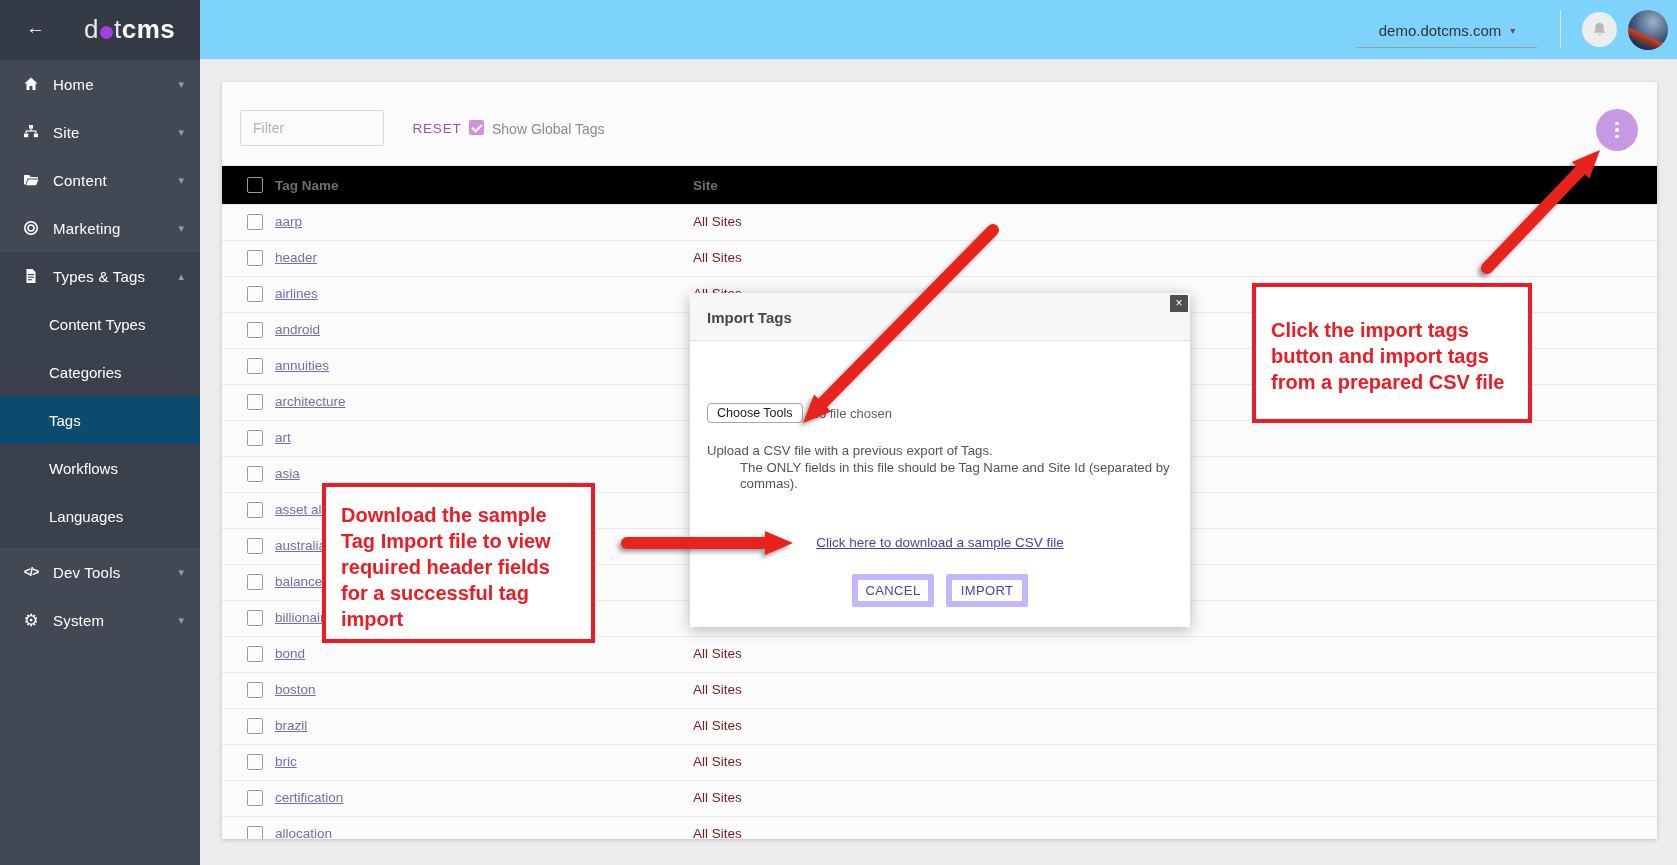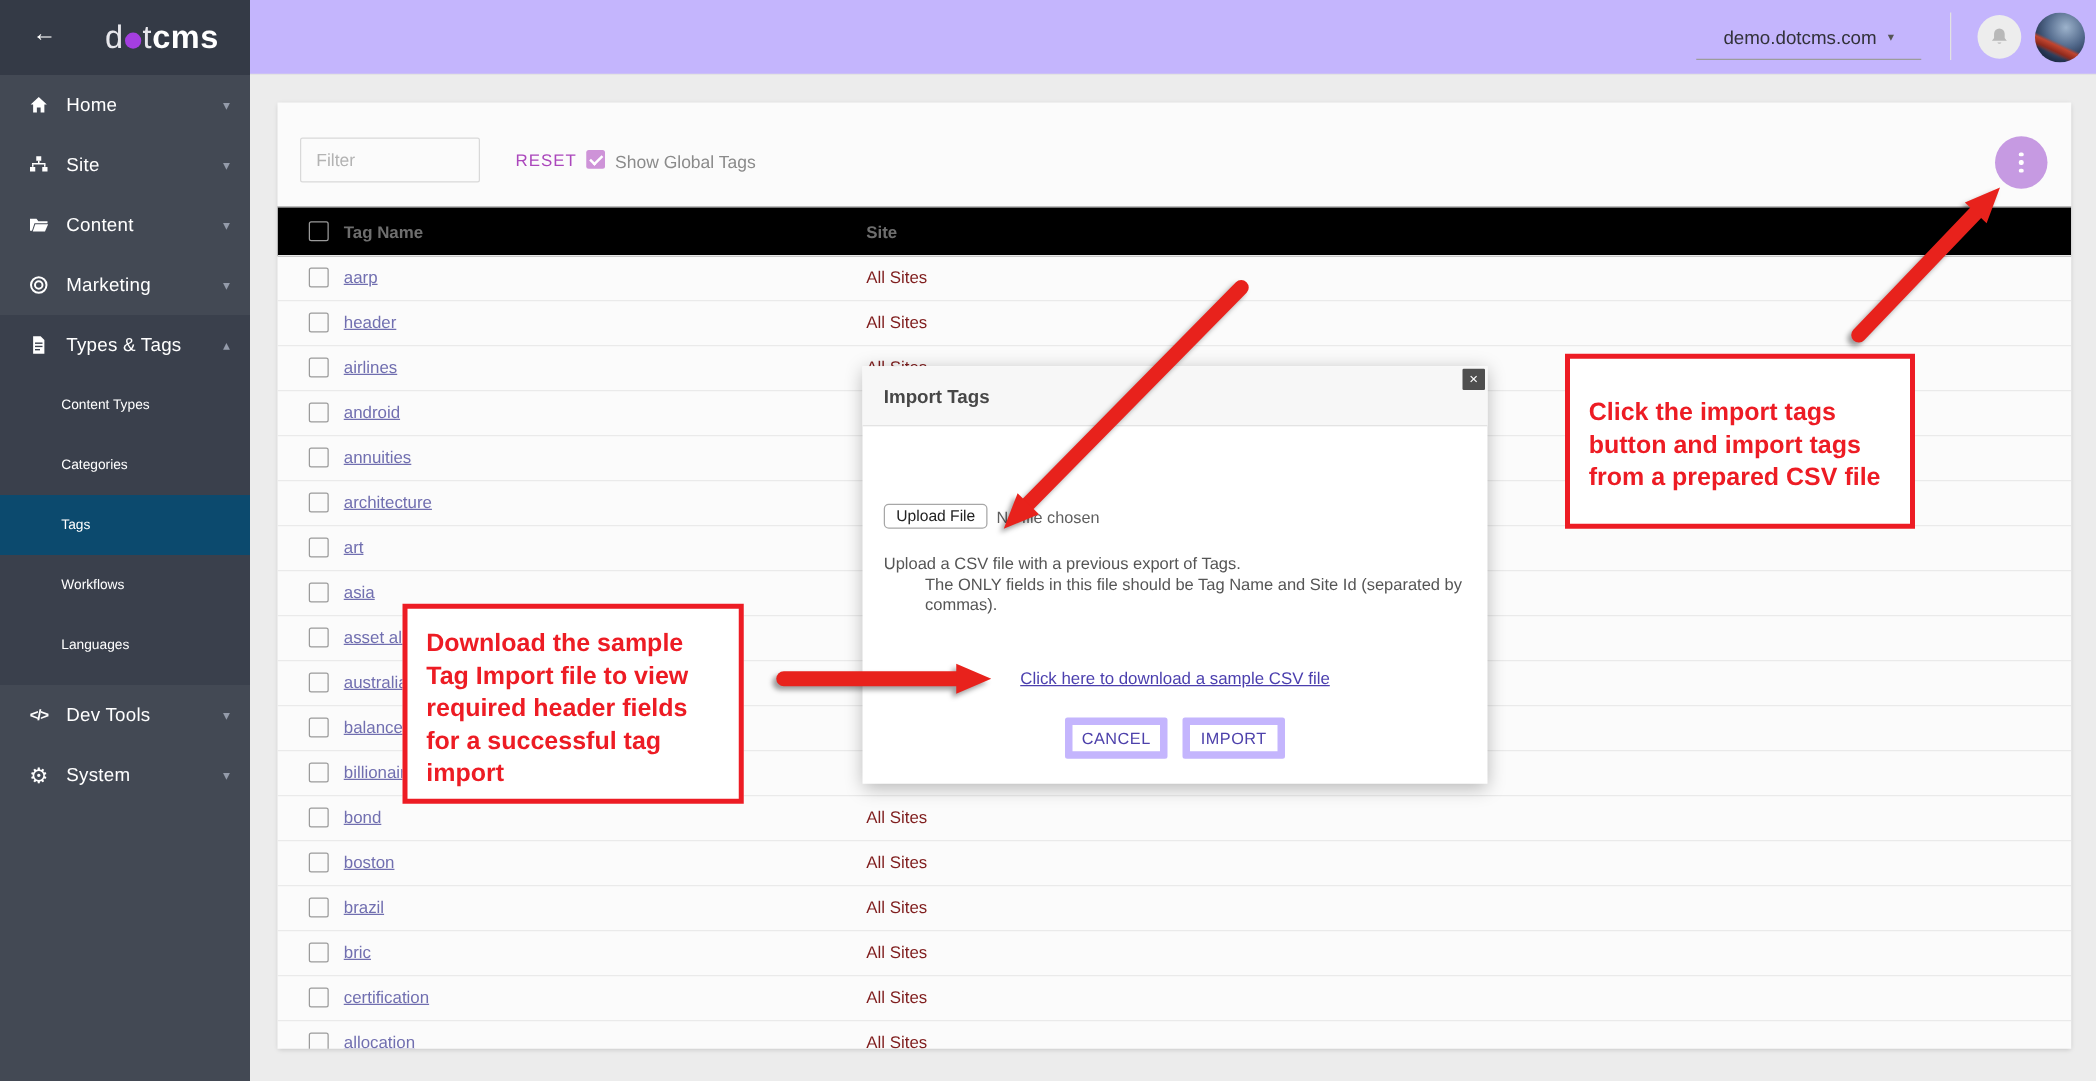--- a/index.html
+++ b/index.html
@@ -11,27 +11,27 @@
   .side-head { position:relative; height:60px; background:#343a46; }
   .back-arrow { position:absolute; left:26px; top:17px; color:#fff; font-size:19px; cursor:pointer; }
   .logo { position:absolute; left:84px; top:14px; font-size:26px; color:#e7e7ec; letter-spacing:.5px; display:flex; align-items:center; }
   .logo .dot { width:13px; height:13px; border-radius:50%; background:#a43ee0; margin:6px 1px 0 1px; display:inline-block; }
   .logo b { color:#fff; font-weight:bold; }
   .nav-item { height:48px; display:flex; align-items:center; padding:0 16px 0 22px; color:#fff; font-size:15px; cursor:pointer; }
   .nav-item .ic { width:18px; display:flex; justify-content:center; }
   .nav-item .lbl { margin-left:13px; font-weight:500; letter-spacing:.2px; }
   .chev { margin-left:auto; color:#949baa; font-size:11px; }
   .group { background:#3a404c; padding-bottom:8px; }
-  .child { height:48px; display:flex; align-items:center; padding-left:49px; color:#fff; font-size:11px; cursor:pointer; }
+  .child { height:48px; display:flex; align-items:center; padding-left:49px; color:#fff; font-size:15px; cursor:pointer; }
   .child.active { background:#0c4a6e; }
   .dev-glyph { font-size:12px; font-weight:bold; color:#fff; letter-spacing:-1px; }
   .gear-glyph { font-size:17px; color:#fff; line-height:1; }
 
   
-  .topbar { position:absolute; left:200px; top:0; width:1477px; height:60px; background:#c4b5fd; border-bottom:1px solid #e3e3e3; z-index:4; }
+  .topbar { position:absolute; left:200px; top:0; width:1477px; height:60px; background:#7dd3fc; border-bottom:1px solid #e3e3e3; z-index:4; }
   .site-sel { position:absolute; left:1157px; top:13px; width:180px; height:35px; display:flex; align-items:center; justify-content:center; border-bottom:1px solid #9c9c9c; cursor:pointer; }
   .site-sel .txt { font-size:15px; color:#32323a; }
   .site-sel .caret { font-size:10px; color:#555; margin-left:9px; }
   .tb-divider { position:absolute; left:1360px; top:10px; width:1px; height:38px; background:#e2e2e2; }
   .bell-wrap { position:absolute; left:1382px; top:12px; width:35px; height:35px; border-radius:50%; background:#ededed; display:flex; align-items:center; justify-content:center; cursor:pointer; }
   .avatar { position:absolute; left:1428px; top:10px; width:40px; height:40px; border-radius:50%; cursor:pointer;
     background-image:
       linear-gradient(205deg, rgba(0,0,0,0) 58%, #c0452f 63%, #8e2a1d 72%, rgba(0,0,0,0) 78%),
       radial-gradient(circle at 62% 30%, #9db3cc 0%, #51688a 42%, #24324e 72%, #0e1526 100%);
   }
@@ -320,21 +320,21 @@
   </div>
 </div>
   </div>
 
   <div class="modal">
     <div class="modal-head">
       <span class="modal-title">Import Tags</span>
       <span class="modal-close">×</span>
     </div>
     <div class="file-row">
-      <button class="file-btn">Upload File</button>
+      <button class="file-btn">Choose Tools</button>
       <span class="file-none">No file chosen</span>
     </div>
     <div class="modal-desc">
       <div>Upload a CSV file with a previous export of Tags.</div>
       <div class="indent">The ONLY fields in this file should be Tag Name and Site Id (separated by</div>
       <div class="indent">commas).</div>
     </div>
     <a class="csv-link">Click here to download a sample CSV file</a>
     <div class="modal-btns">
       <button class="m-btn">CANCEL</button>

